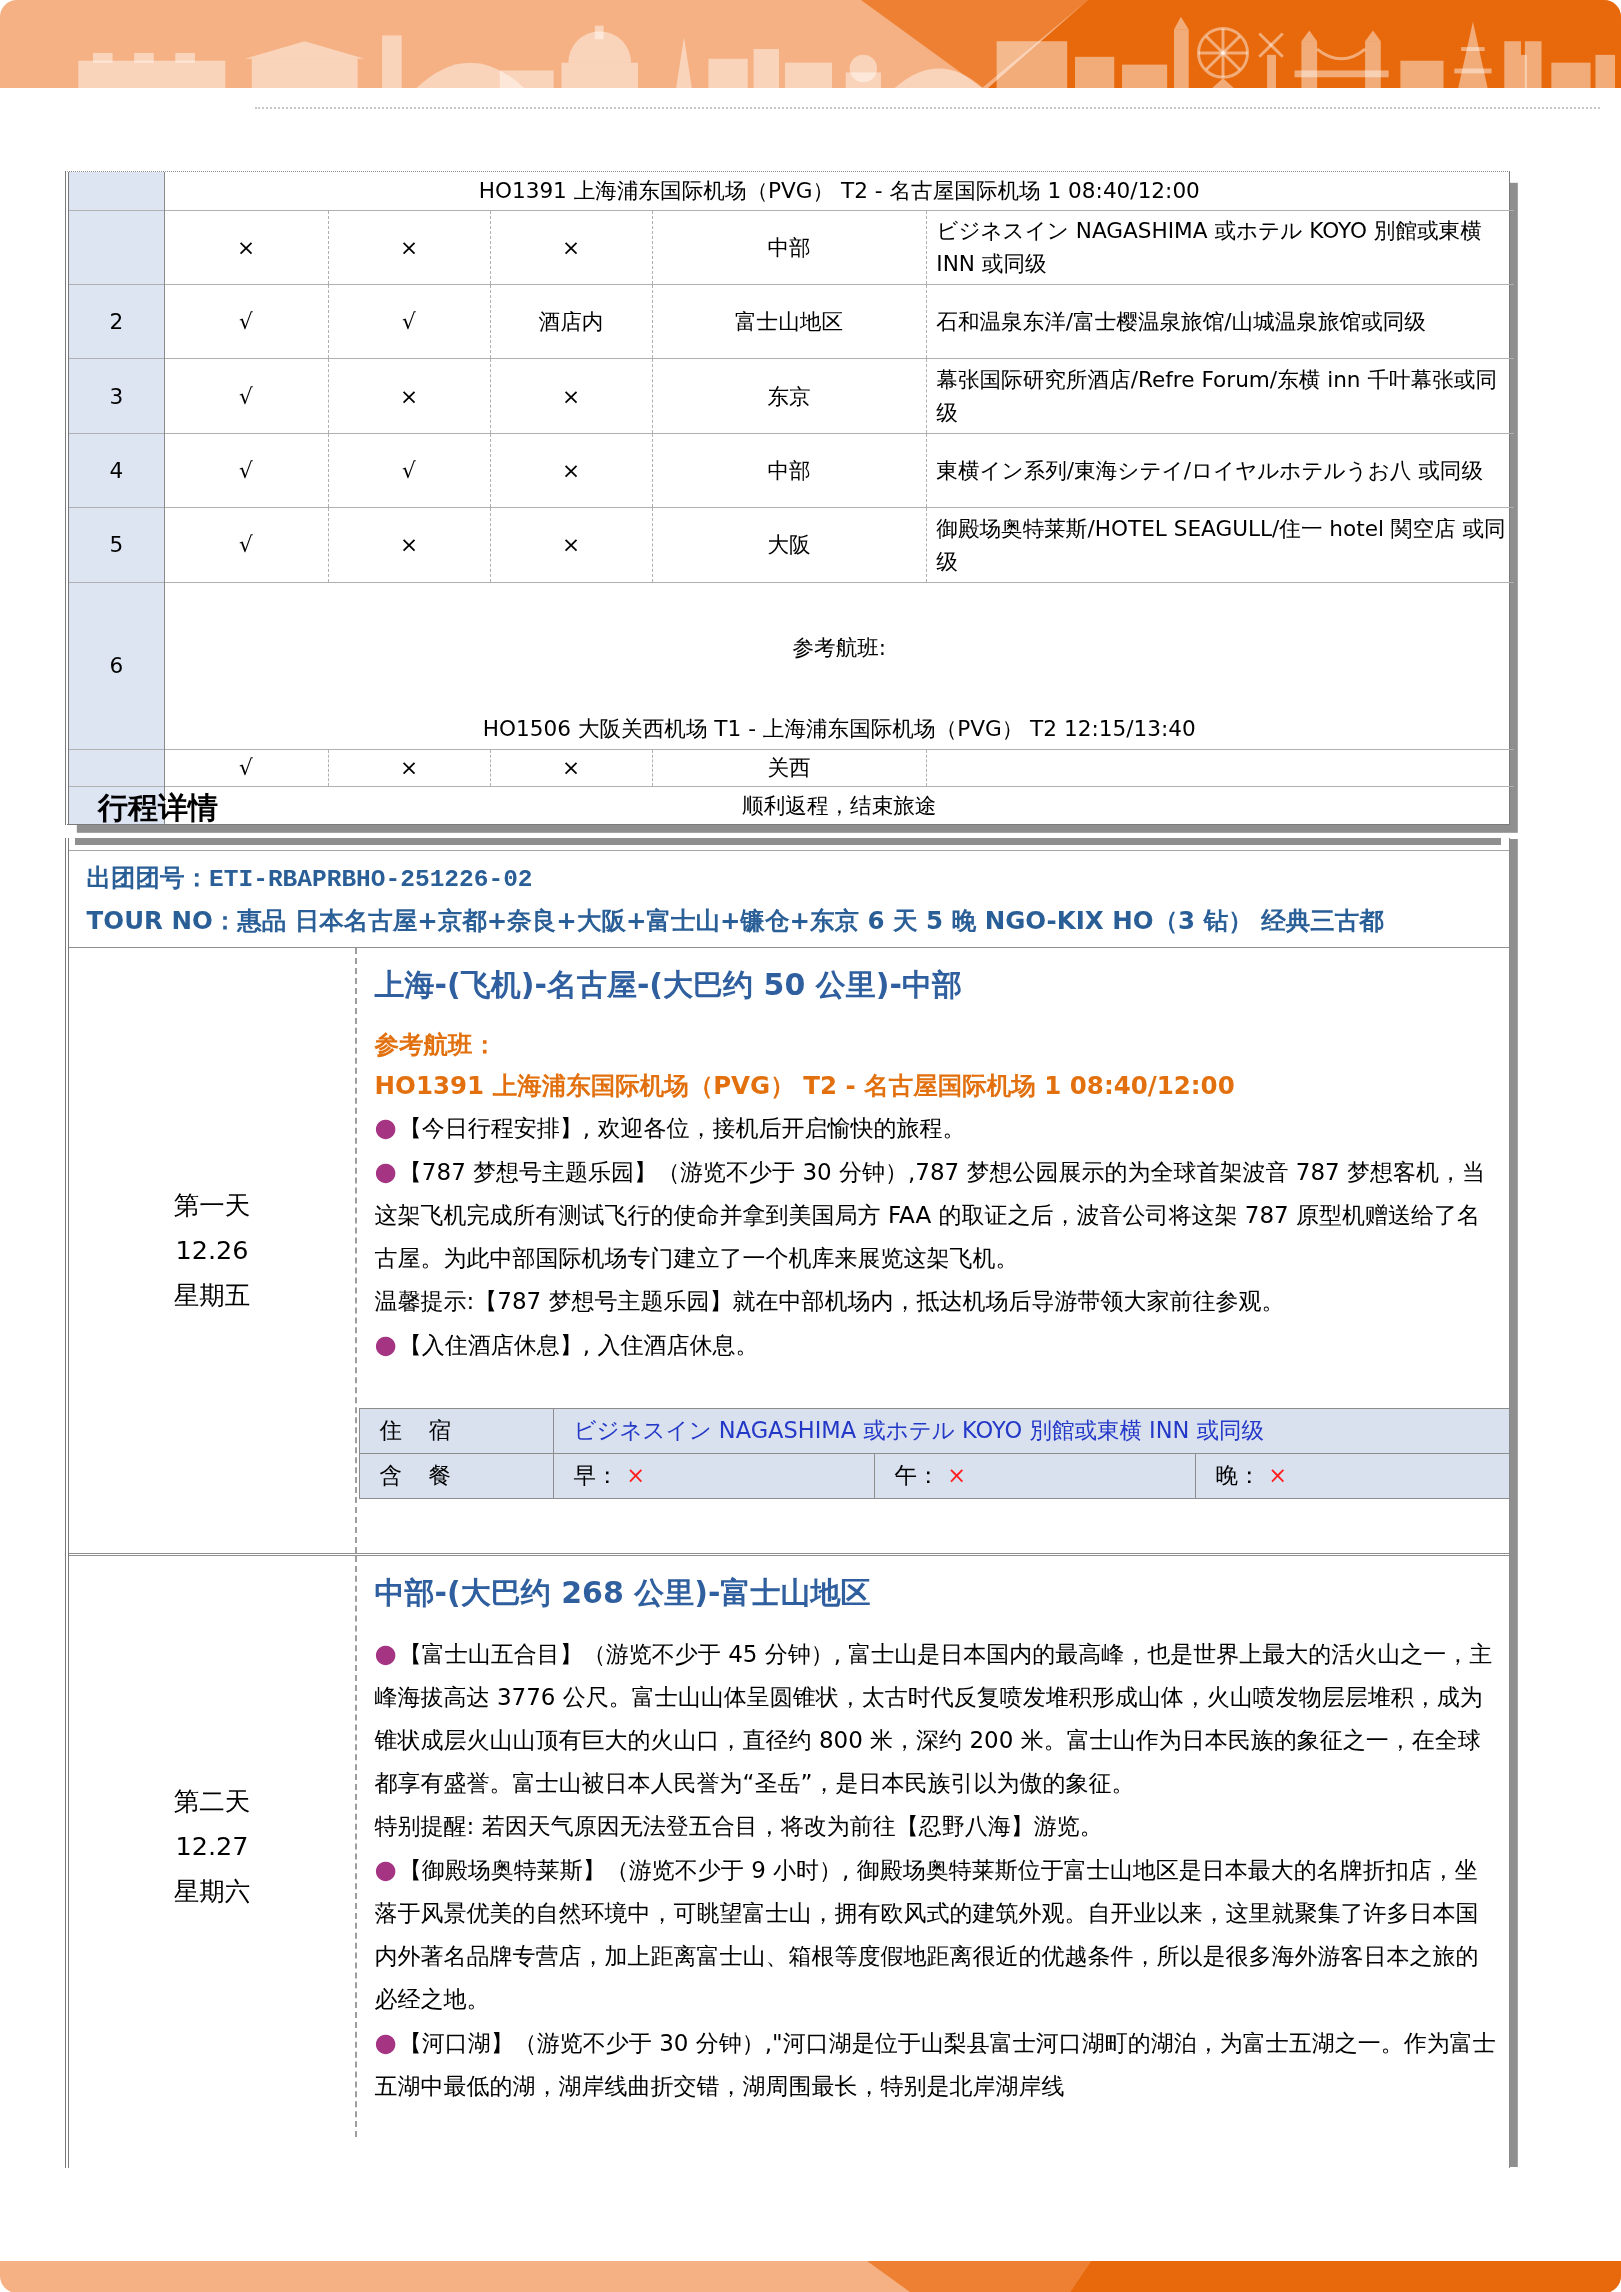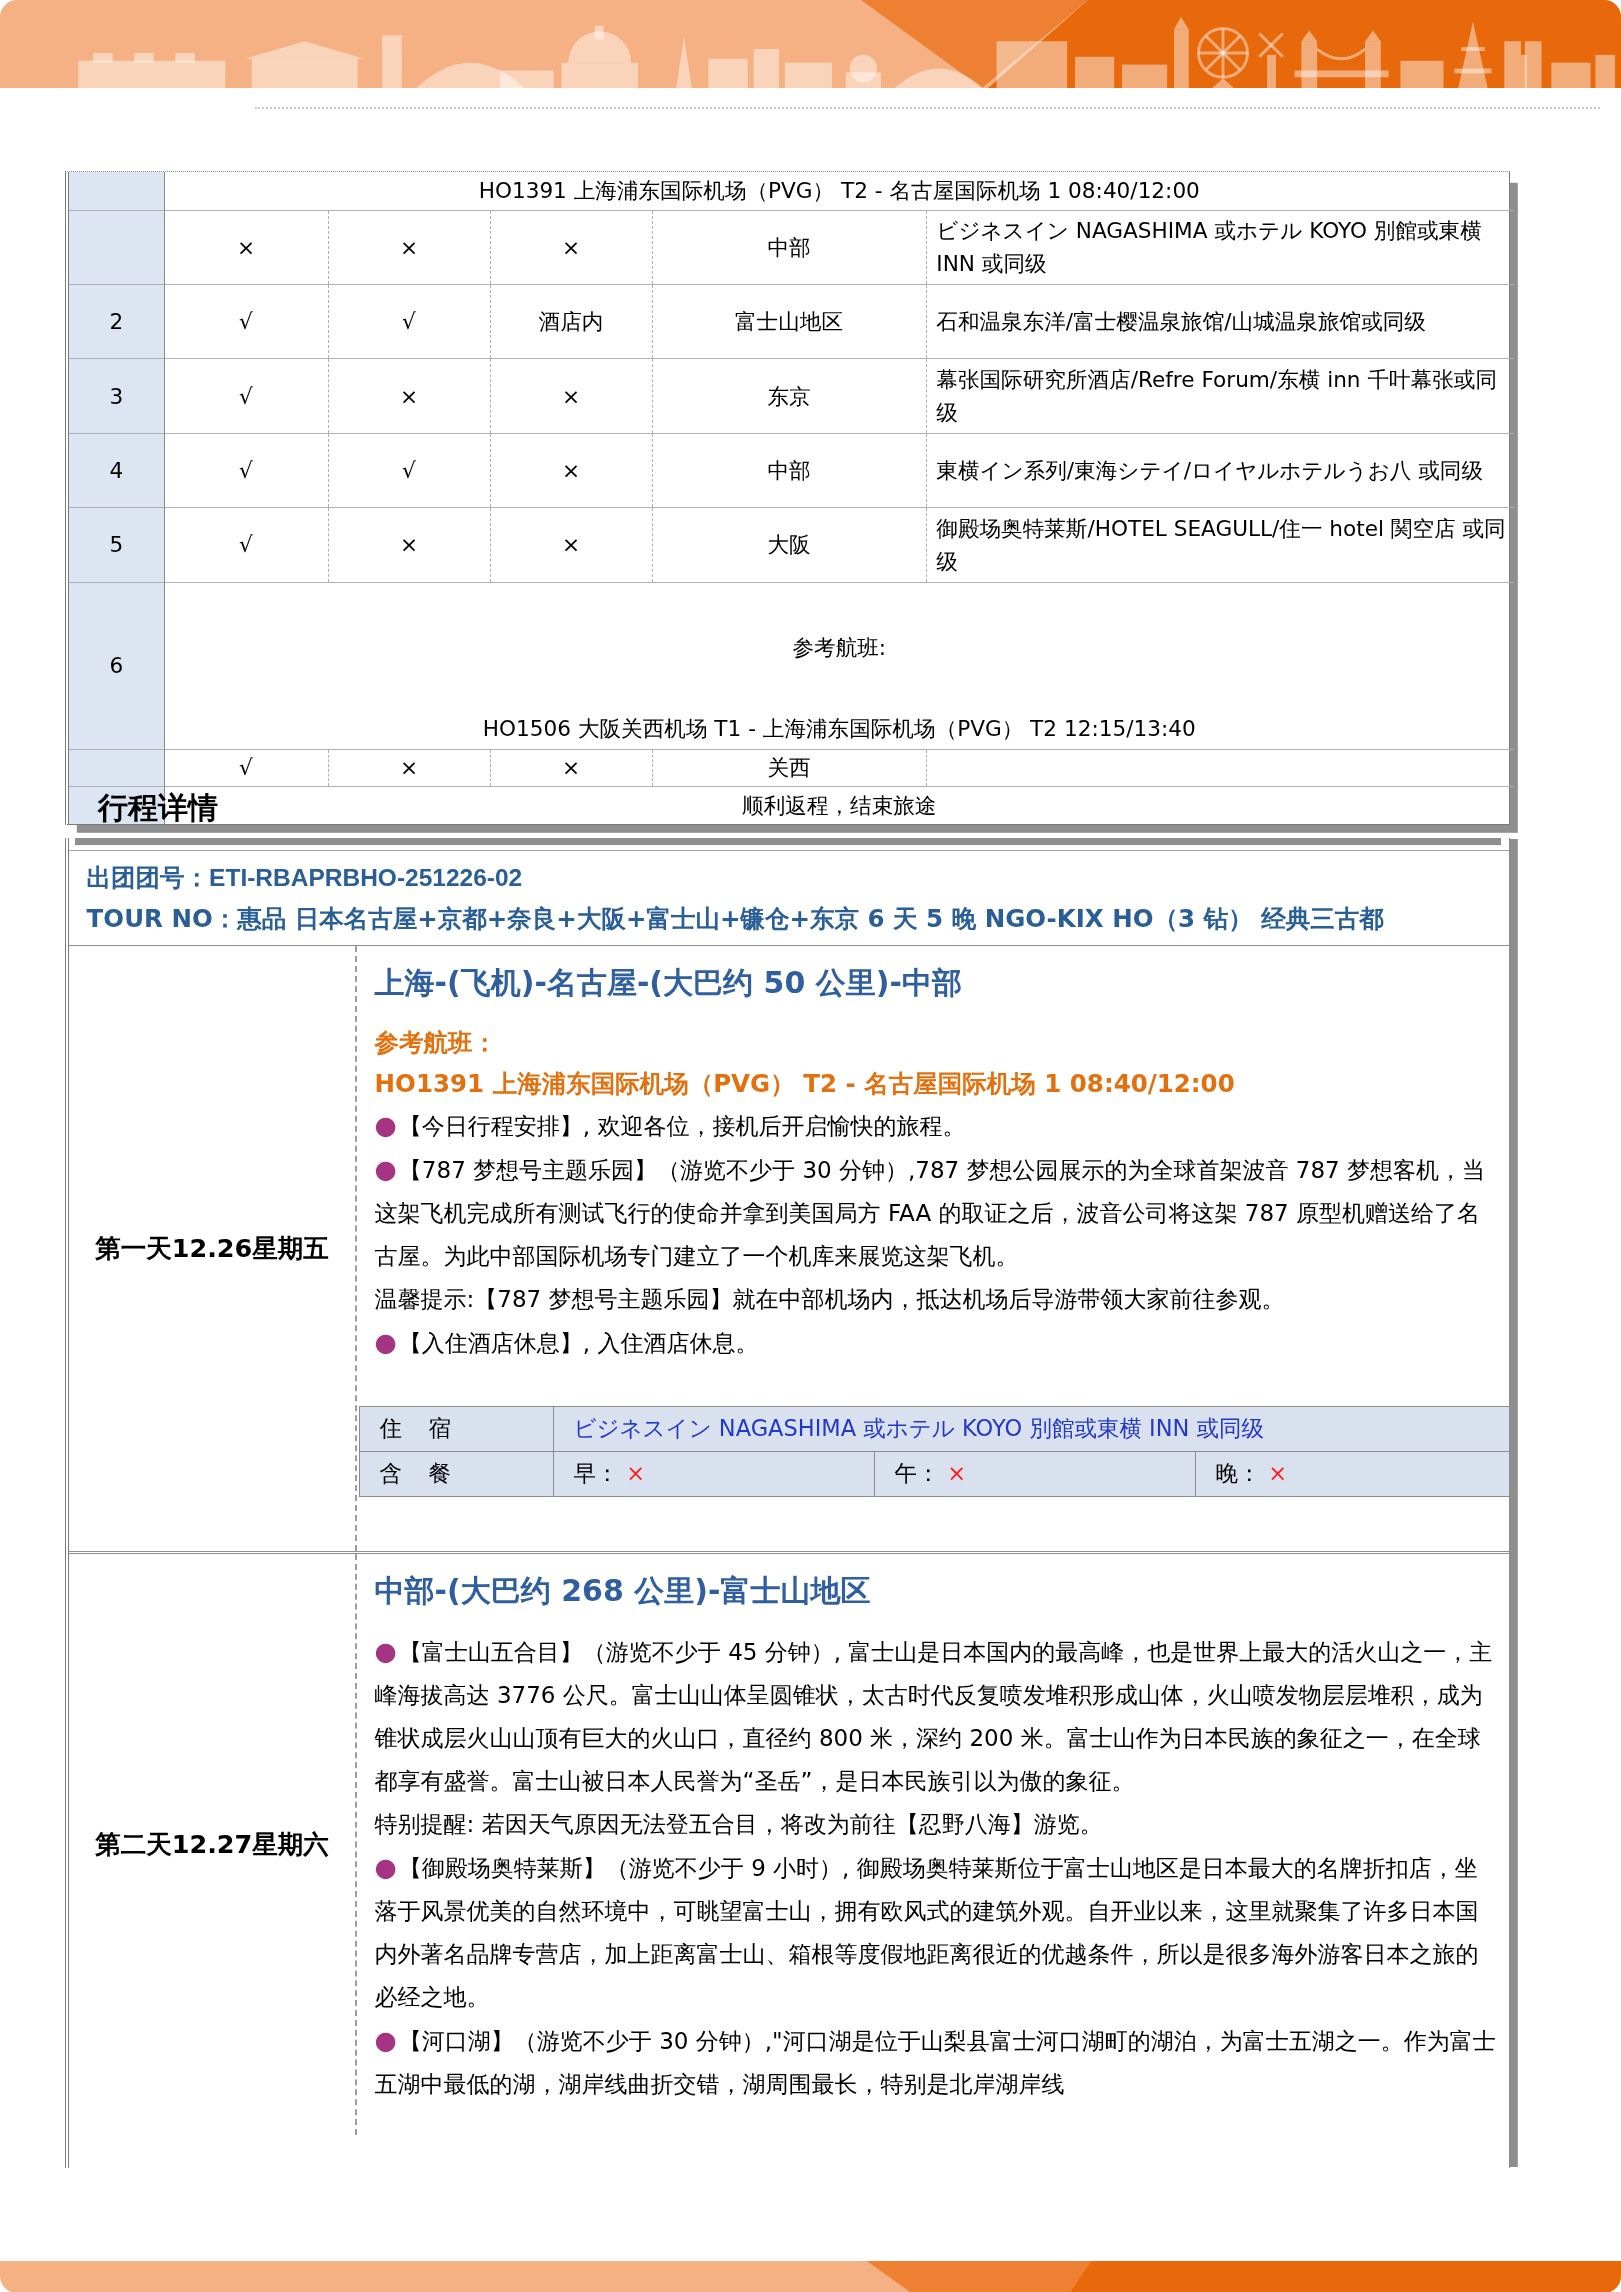--- a/index.html
+++ b/index.html
@@ -41,29 +41,29 @@
   .section-title { position:absolute; left:98px; top:788px; font-size:30px; font-weight:bold; color:#000; }
 
   
   .detail-box { position:absolute; left:65px; top:838px; width:1445px; height:1330px;
                 background:#fff; border-left:4.9px double #7a7a7a; border-right:1px solid #8a8a8a;
                 box-shadow:8.8px 0 0 -1px #8f8f8f; overflow:hidden; }
   .detail-topbar { height:6.9px; background:#8f8f8f; margin:0 7.8px 4.9px 5.9px; }
   .tour-header { border-top:1px solid #a5a5a5; border-bottom:1px solid #8f8f8f;
                  padding:5.9px 15.7px 5.9px 17.6px; color:#2A5E96; font-weight:bold;
                  font-size:24.5px; line-height:41px; }
-  .mono { font-family:Liberation Sans, sans-serif; }
+  .mono { font-family:Liberation Mono, monospace; }
 
   .day-row { display:flex; align-items:stretch; }
   .day-row + .day-row { border-top:3.9px double #8f8f8f; }
   .day-row.first { min-height:605px; }
   .day-row.second { min-height:584px; }
   .day-cell { width:288px; flex:0 0 288px; border-right:2px dashed #9e9e9e;
-              display:flex; flex-direction:row; justify-content:center; align-items:center;
-              font-size:25.5px; font-weight:bold; line-height:45px; }
+              display:flex; flex-direction:column; justify-content:center; align-items:center;
+              font-size:25.5px; font-weight:normal; line-height:45px; }
   .day-content { flex:1 1 auto; padding:15.7px 9.8px 7.8px 17.6px; min-width:0; }
 
   .day-title { color:#2F5F9E; font-size:30px; font-weight:bold; line-height:43px; margin-bottom:17.6px; }
   .flight-ref, .flight-line { color:#E2700E; font-weight:bold; font-size:24.5px; line-height:41px; }
   .body-p { font-size:23px; line-height:43px; color:#000; }
   .bullet { color:#A53483; font-size:25.5px; margin-right:2px; }
 
   .meal-table { border-collapse:collapse; table-layout:fixed; margin-left:-15.7px; margin-top:41px;
                 width:calc(100% + 22.5px); font-size:22.5px; }
   .meal-table td { background:#D9E1EF; border:1px solid #8d8d8d; height:45px;

